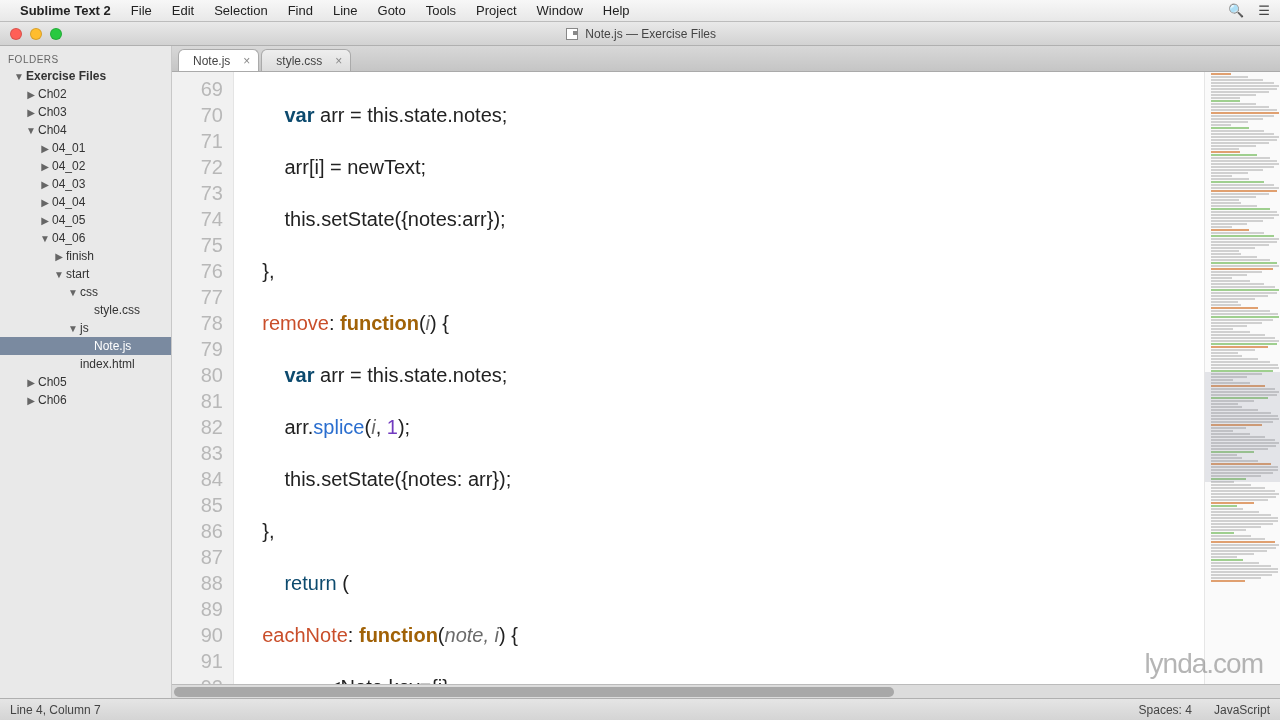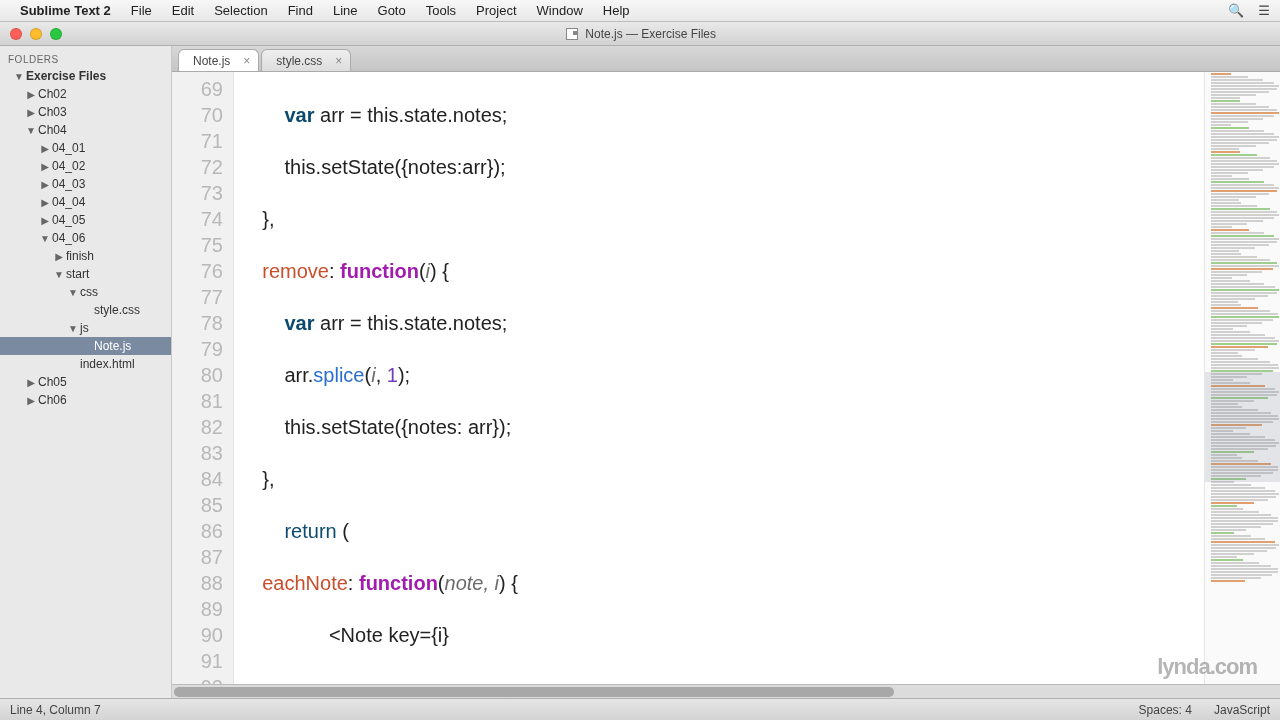--- a/index.html
+++ b/index.html
@@ -56,41 +56,41 @@
 
 .code-wrap { flex:1; display:flex; overflow:hidden; position:relative; }
 .gutter { width:62px; background:#f1f1f1; border-right:1px solid #e4e4e4; text-align:right; padding:4px 10px 4px 4px; font-family: Menlo, Consolas, monospace; font-size:20px; color:#b8b8b8; line-height:26px; }
 .gutter div { height:26px; }
 .code { flex:1; padding:4px 0 4px 6px; font-family: Menlo, Consolas, monospace; font-size:20px; line-height:26px; white-space:pre; color:#222; overflow:hidden; }
 .code .ln { height:26px; display:block; }
 
 
 .kw   { color:#0c4a6e; }
 .name { color:#c94e2a; }           
-.fn   { color:#a21caf; font-weight:bold; }
+.fn   { color:#a16207; font-weight:bold; }
 .call { color:#2a6ecf; }           
 .num  { color:#713abf; }           
 .param{ color:#6a6a6a; font-style:italic; }
 
 
 .minimap { width:76px; background:#fafafa; border-left:1px solid #e6e6e6; position:relative; overflow:hidden; }
 .minimap .mini-line { height:2px; margin:1px 6px; background:#d0d0d0; }
 .minimap .viewport { position:absolute; left:0; right:0; height:110px; top:300px; background:rgba(120,130,150,.18); }
 
 
 .hscroll { height:14px; background:#dcdcdc; border-top:1px solid #bbb; position:relative; }
 .hscroll .thumb { position:absolute; top:2px; left:2px; height:10px; width:720px; background:#a8a8a8; border-radius:5px; }
 
 
 .status { height:22px; background:linear-gradient(#e5e5e5,#d4d4d4); border-top:1px solid #b0b0b0; display:flex; align-items:center; font-size:12px; color:#444; padding:0 10px; }
 .status .spacer { flex:1; }
 .status .cell { margin-left:22px; }
 
 
-.watermark { position:absolute; right:23px; bottom:4px; font-size:22px; font-weight:700; color:rgba(120,120,120,.55); letter-spacing:-1px; pointer-events:none; }
+.watermark { position:absolute; right:17px; bottom:4px; font-size:28px; font-weight:400; color:rgba(120,120,120,.55); letter-spacing:-1px; pointer-events:none; }
 </style>
 </head>
 <body>
 
 <div class="menubar">
   <span class="apple"></span>
   <span class="app">Sublime Text 2</span>
   <span class="item">File</span>
   <span class="item">Edit</span>
   <span class="item">Selection</span>
@@ -287,20 +287,21 @@
           <div>86</div>
           <div>87</div>
           <div>88</div>
           <div>89</div>
           <div>90</div>
           <div>91</div>
           <div>92</div>
         </div>
       <div class="code">
 <span class="ln"><span class="">        <span class="kw" style="font-weight:bold">var</span> arr = this.state.notes;</span></span>
+<span class="ln"><span>        arr[i] = newText;</span></span>
 <span class="ln"><span>        this.setState({notes:arr});</span></span>
 <span class="ln"><span>    },</span></span>
 <span class="ln"><span>    </span><span class="name">remove</span><span>: </span><span class="fn">function</span><span>(</span><span class="param">i</span><span>) {</span></span>
 <span class="ln"><span class="">        <span class="kw" style="font-weight:bold">var</span> arr = this.state.notes;</span></span>
 <span class="ln"><span>        arr.</span><span class="call">splice</span><span>(</span><span class="param">i</span><span>, </span><span class="num">1</span><span>);</span></span>
 <span class="ln"><span>        this.setState({notes: arr});</span></span>
 <span class="ln"><span>    },</span></span>
 <span class="ln"><span>        </span><span class="kw">return</span><span> (</span></span>
 <span class="ln"><span>    </span><span class="name">eachNote</span><span>: </span><span class="fn">function</span><span>(</span><span class="param">note, i</span><span>) {</span></span>
 <span class="ln"><span>                &lt;Note key={i}</span></span>

